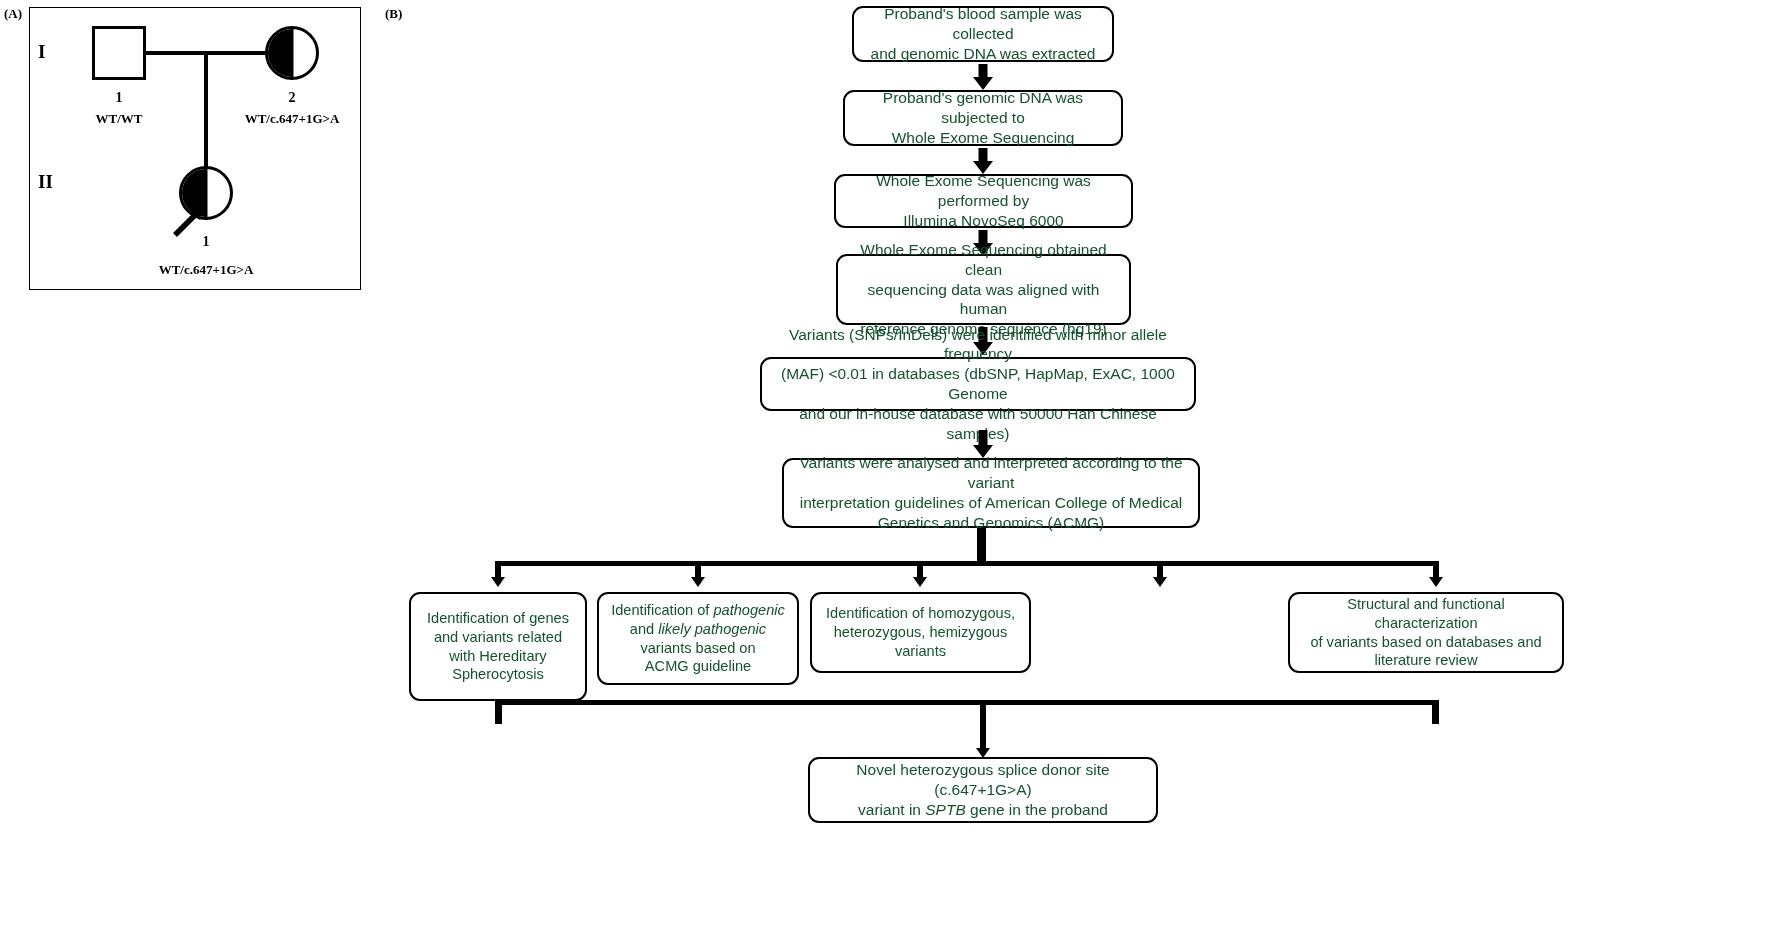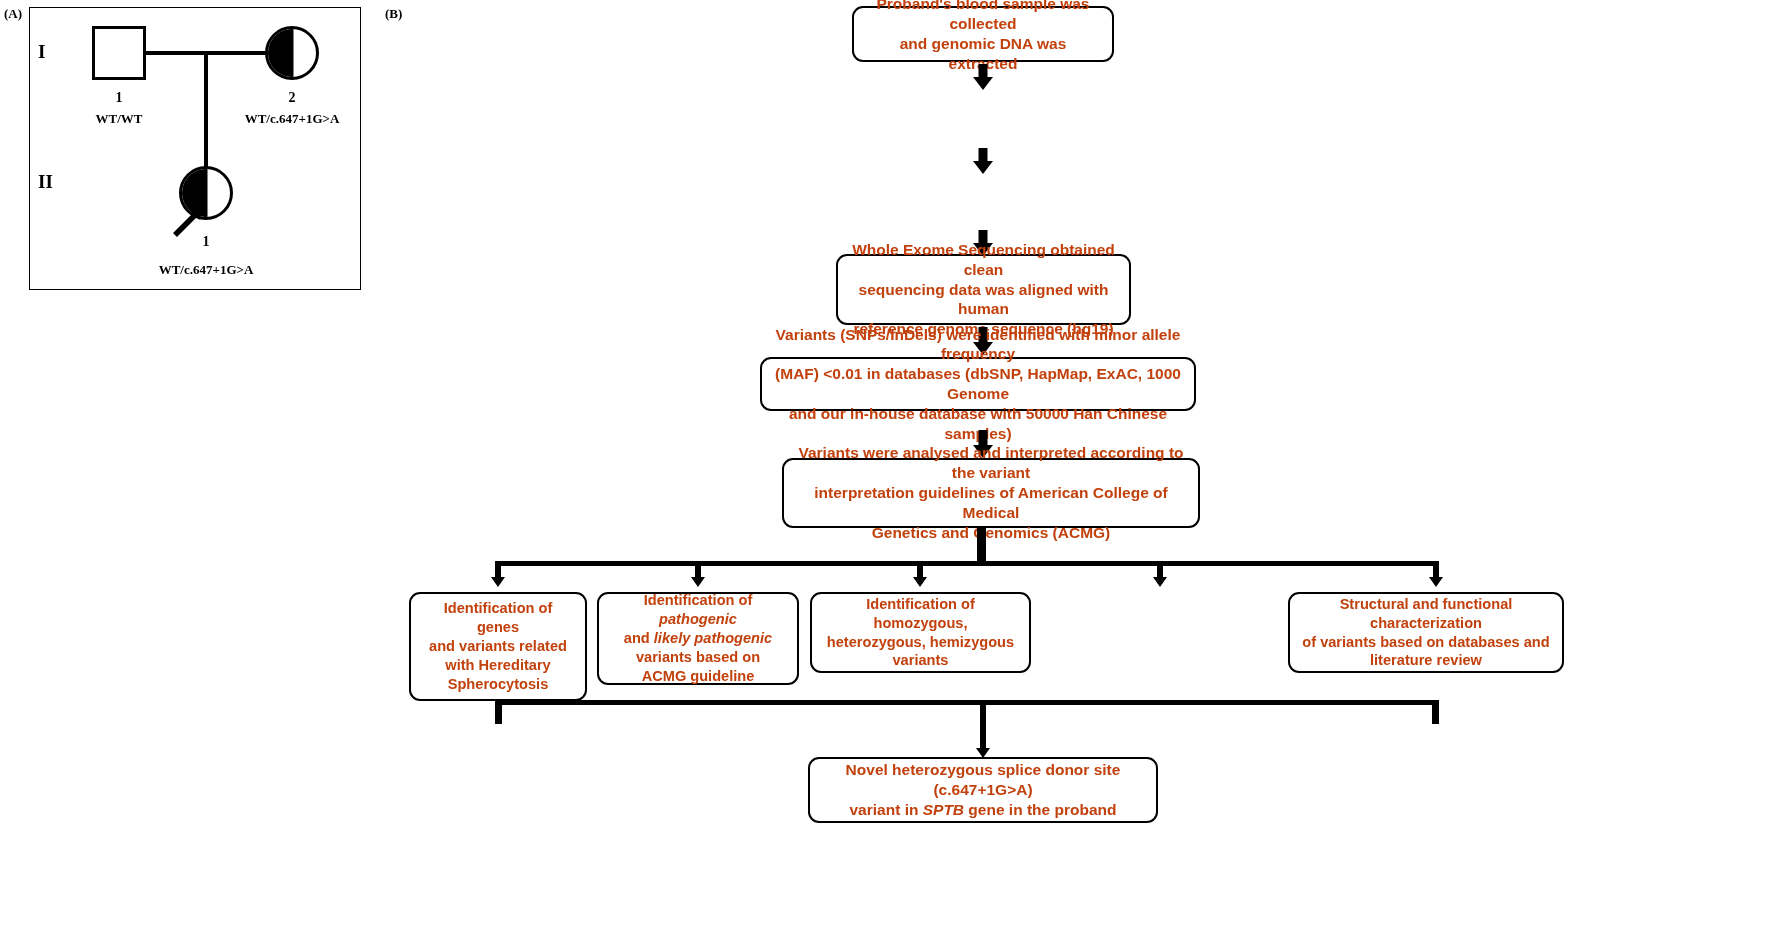--- a/index.html
+++ b/index.html
@@ -97,24 +97,24 @@
 
   .flow-box {
     position:absolute;
     border:2.6px solid #000;
     border-radius:11px;
     background:#fff;
     display:flex;
     align-items:center;
     justify-content:center;
     text-align:center;
-    font-weight:bold;
+    font-weight:normal;
     font-size:15.5px;
     line-height:1.28;
-    color:#c2410c;
+    color:#14532d;
     padding:4px 10px;
   }
   .flow-box.small { font-size:14.6px; line-height:1.3; }
   .flow-box i { font-style:italic; }
 
   .arrow-v {
     position:absolute;
     width:0; height:0;
   }
   .arrow-v .shaft {
@@ -198,25 +198,37 @@
     <span>
       <span>Proband's blood sample was collected</span><br>
       <span>and genomic DNA was extracted</span>
     </span>
   </div>
   <div class="arrow-v" style="left:983px; top:64px; width:0; height:26px;">
     <div class="shaft" style="height:15px;"></div>
     <div class="head" style="top:13px;"></div>
   </div>
 
+  <div class="flow-box" style="left:843px; top:90px; width:280px; height:56px;">
+    <span>
+      <span>Proband's genomic DNA was subjected to</span><br>
+      <span>Whole Exome Sequencing</span>
+    </span>
+  </div>
   <div class="arrow-v" style="left:983px; top:148px; width:0; height:26px;">
     <div class="shaft" style="height:15px;"></div>
     <div class="head" style="top:13px;"></div>
   </div>
 
+  <div class="flow-box" style="left:834px; top:174px; width:299px; height:54px;">
+    <span>
+      <span>Whole Exome Sequencing was performed by</span><br>
+      <span>Illumina NovoSeq 6000</span>
+    </span>
+  </div>
   <div class="arrow-v" style="left:983px; top:230px; width:0; height:26px;">
     <div class="shaft" style="height:15px;"></div>
     <div class="head" style="top:13px;"></div>
   </div>
 
   <div class="flow-box" style="left:836px; top:254px; width:295px; height:71px;">
     <span>
       <span>Whole Exome Sequencing obtained clean</span><br>
       <span>sequencing data was aligned with human</span><br>
       <span>reference genome sequence (hg19)</span>

